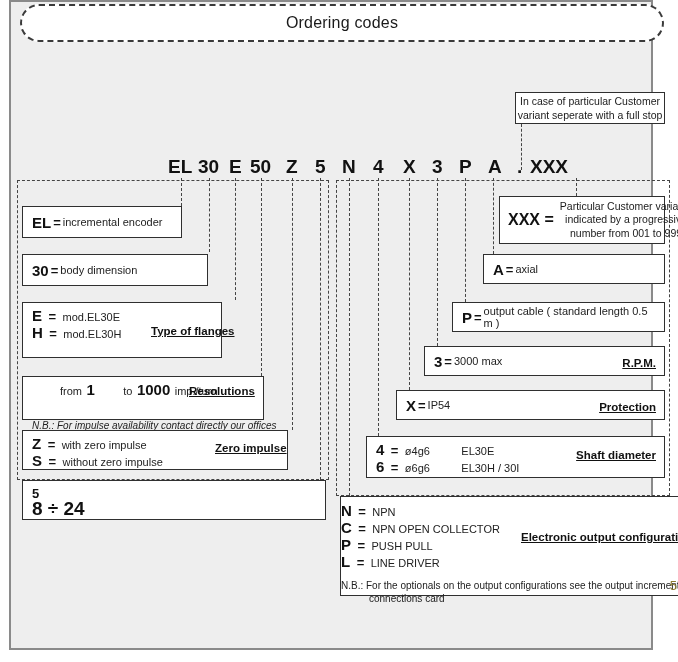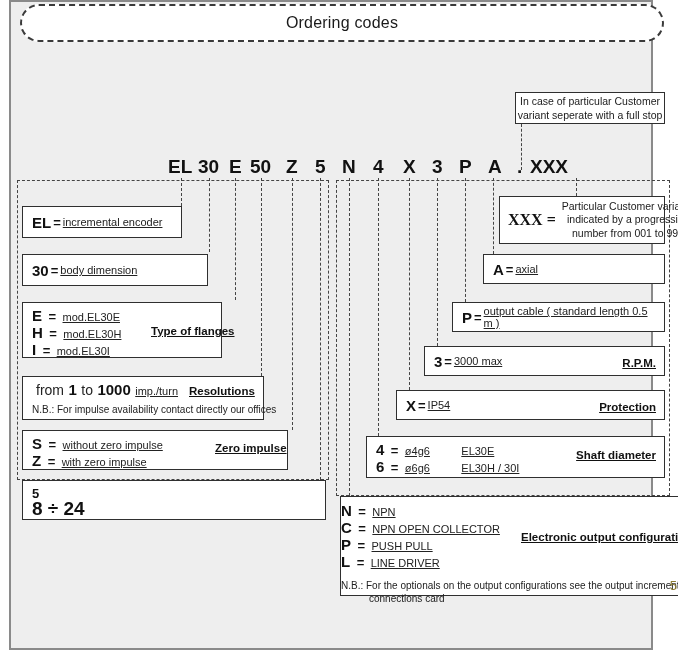--- a/index.html
+++ b/index.html
@@ -97,25 +97,25 @@
   }
   .eq {
     font-size: 13px;
     font-weight: bold;
     color: #111;
     padding: 0 2px;
   }
   .v {
     font-size: 11px;
     color: #222;
-    text-decoration: underline;
   }
   .v-mid {
-    font-size: 14px;
+    font-size: 11px;
     color: #222;
+    margin-left: 24px;
   }
   .cat {
     position: absolute;
     font-size: 11.5px;
     font-weight: bold;
     color: #111;
     text-decoration: underline;
     white-space: nowrap;
   }
   .nb {
@@ -152,21 +152,20 @@
     display: flex;
     align-items: center;
     padding: 4px 8px;
   }
   .xxx-key {
     font-size: 16px;
     font-weight: bold;
     color: #111;
     white-space: nowrap;
     margin-right: 6px;
-    font-family: Liberation Serif, serif;
   }
   .xxx-txt {
     text-align: center;
     flex: 1;
   }
   .xxx-txt span {
     display: block;
     font-size: 10.5px;
     line-height: 13.5px;
     color: #1a1a1a;
@@ -260,50 +259,45 @@
   <span class="row">
     <span class="k">E</span>
     <span class="eq">=</span>
     <span class="v">mod.EL30E</span>
   </span>
   <span class="row">
     <span class="k">H</span>
     <span class="eq">=</span>
     <span class="v">mod.EL30H</span>
   </span>
-  <span class="row">
-    <span class="k">I</span>
-    <span class="eq">=</span>
-    <span class="v">mod.EL30I</span>
-  </span>
   <span class="cat" style="left:128px; top:22px;">Type of flanges</span>
 </div>
 
 <div class="box" style="left:22px; top:376px; width:242px; height:44px;">
   <span class="row" style="padding-left:4px;">
     <span class="v-mid">from</span>
     <span class="k">1</span>
     <span class="v-mid">to</span>
     <span class="k">1000</span>
     <span class="v">imp./turn</span>
   </span>
-  <span class="nb" style="margin-top:4px;">N.B.: For impulse availability contact directly our offices</span>
+  <span class="nb" style="margin-top:20px;font-style:italic;">N.B.: For impulse availability contact directly our offices</span>
   <span class="cat" style="left:166px; top:8px;">Resolutions</span>
 </div>
 
 <div class="box" style="left:22px; top:430px; width:266px; height:40px;">
   <span class="row">
+    <span class="k">Z</span>
+    <span class="eq">=</span>
+    <span class="v">with  zero impulse</span>
+  </span>
+  <span class="row">
     <span class="k">S</span>
     <span class="eq">=</span>
     <span class="v">without zero impulse</span>
-  </span>
-  <span class="row">
-    <span class="k">Z</span>
-    <span class="eq">=</span>
-    <span class="v">with  zero impulse</span>
   </span>
   <span class="cat" style="left:192px; top:11px;">Zero impulse</span>
 </div>
 
 <div class="box" style="left:22px; top:480px; width:304px; height:40px;">
   <span class="row k" style="font-size:13px;">5</span>
   <span class="row k" style="font-size:19px;">8 ÷ 24</span>
 </div>
 
 <div class="box" style="left:483px; top:254px; width:182px; height:30px; display:flex; align-items:center;">

